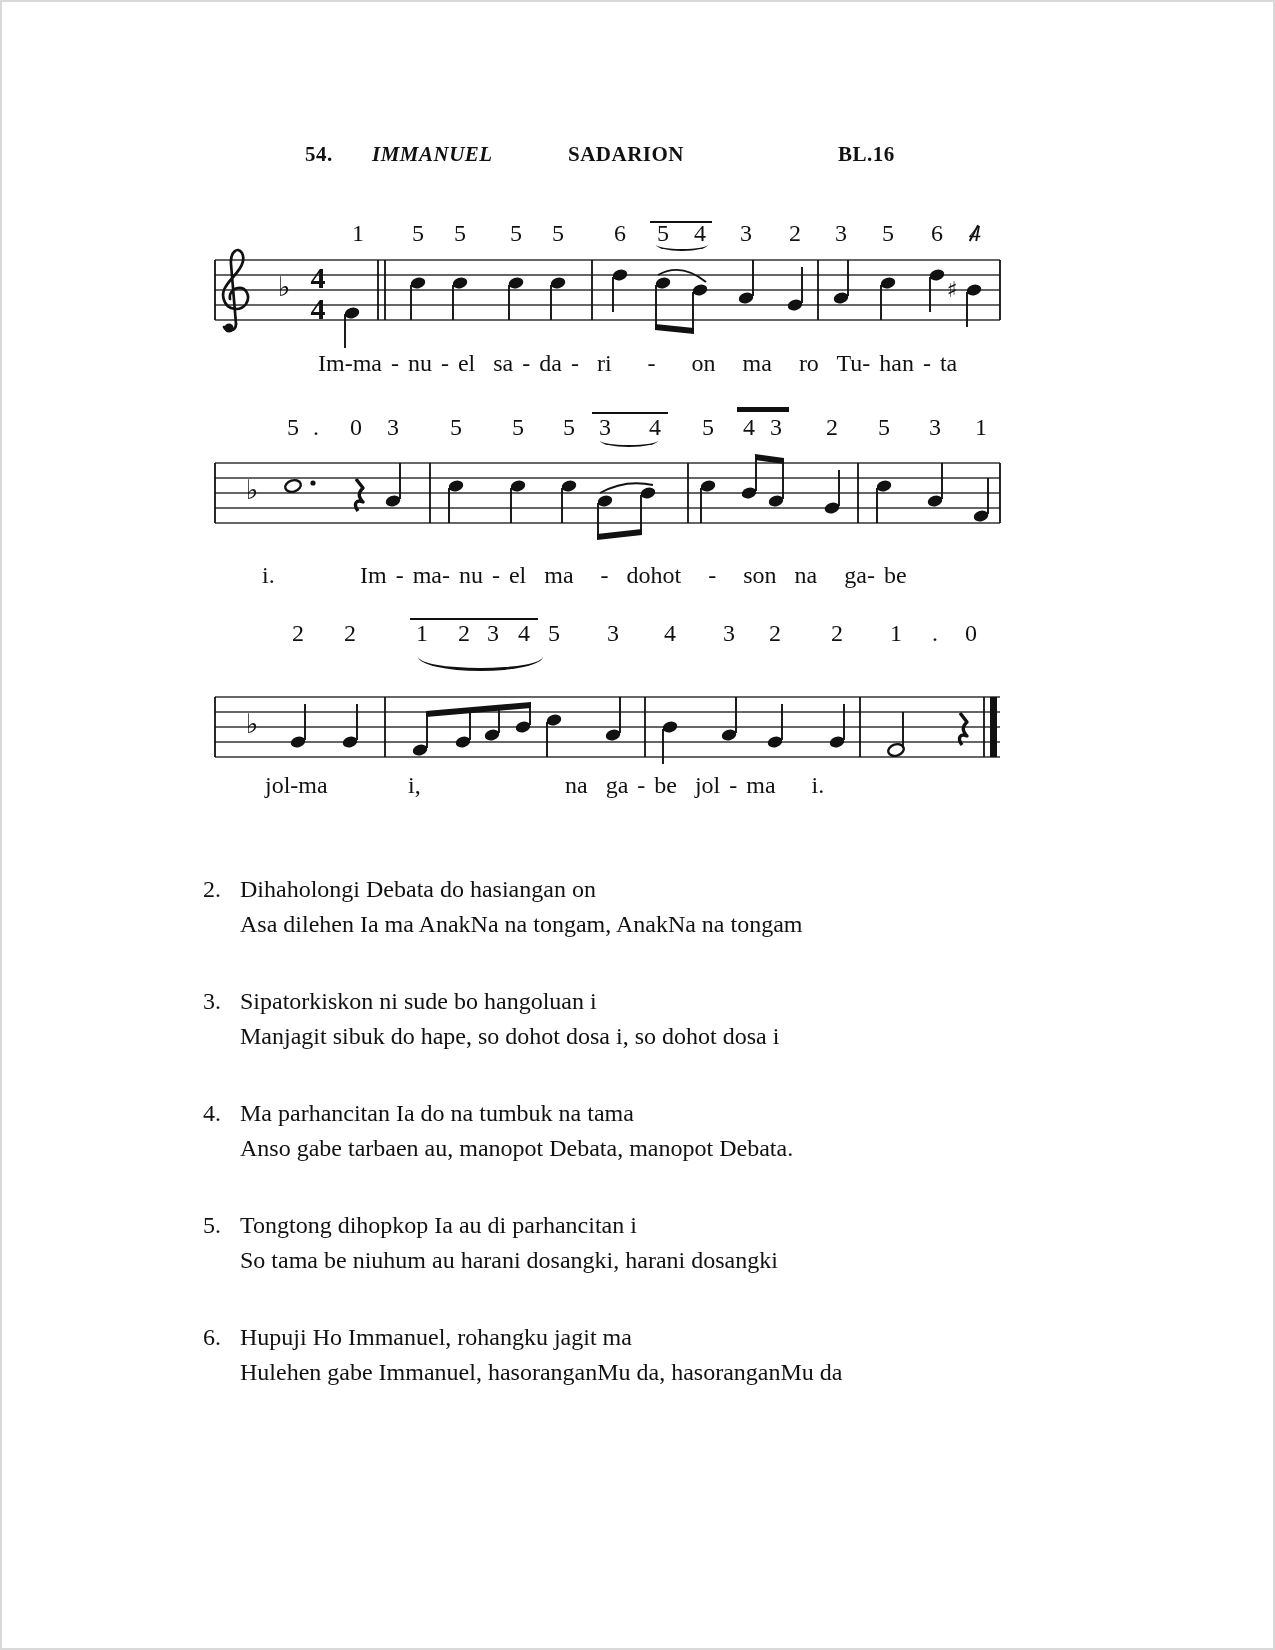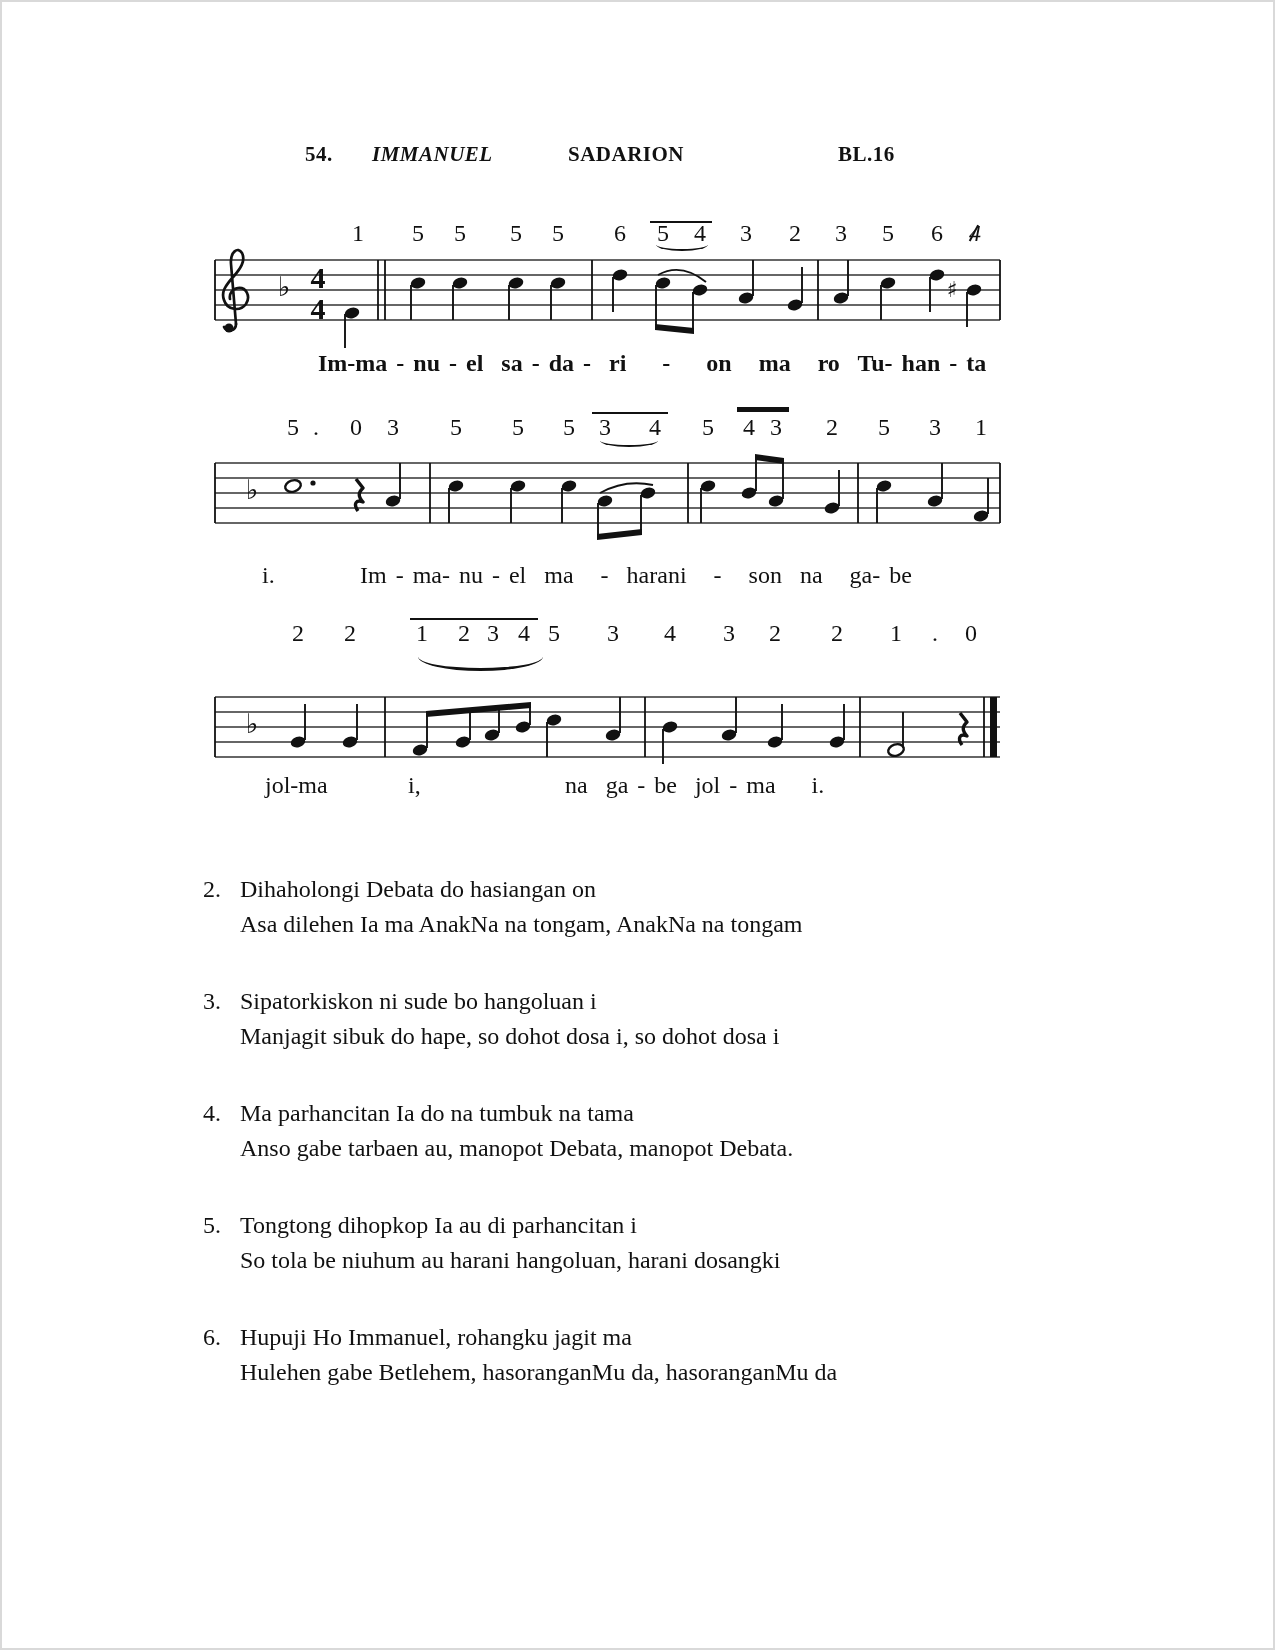--- a/index.html
+++ b/index.html
@@ -121,21 +121,21 @@
       <ellipse class="nh" cx="888" cy="53" rx="7.4" ry="5.2" transform="rotate(-18 888 53)"></ellipse>
         <line class="st" x1="881" y1="55" x2="881" y2="90"></line>
       <ellipse class="nh" cx="937" cy="45" rx="7.4" ry="5.2" transform="rotate(-18 937 45)"></ellipse>
         <line class="st" x1="930" y1="47" x2="930" y2="82"></line>
       <text class="musictext" x="952" y="67" font-size="22" text-anchor="middle">♯</text>
       <ellipse class="nh" cx="974" cy="60" rx="7.4" ry="5.2" transform="rotate(-18 974 60)"></ellipse>
         <line class="st" x1="967" y1="62" x2="967" y2="97"></line>
     </g>
   </svg>
 
-  <div class="lyr" style="left:318px;top:350px;font-weight:bold;">Im-ma - nu - el  sa - da -  ri    -    on   ma   ro  Tu- han - ta</div>
+  <div class="lyr" style="left:318px;top:350px;">Im-ma - nu - el  sa - da -  ri    -    on   ma   ro  Tu- han - ta</div>
 
   <div class="numrow" style="top:414px;">
     <span style="left:293px">5</span>
     <span style="left:316px">.</span>
     <span style="left:356px">0</span>
     <span style="left:393px">3</span>
     <span style="left:456px">5</span>
     <span style="left:518px">5</span>
     <span style="left:569px">5</span>
     <span style="left:605px">3</span>
@@ -198,21 +198,21 @@
       <ellipse class="nh" cx="884" cy="53" rx="7.4" ry="5.2" transform="rotate(-18 884 53)"></ellipse>
         <line class="st" x1="877" y1="55" x2="877" y2="90"></line>
       <ellipse class="nh" cx="935" cy="68" rx="7.4" ry="5.2" transform="rotate(-18 935 68)"></ellipse>
         <line class="st" x1="942" y1="66" x2="942" y2="30"></line>
       <ellipse class="nh" cx="981" cy="83" rx="7.4" ry="5.2" transform="rotate(-18 981 83)"></ellipse>
         <line class="st" x1="988" y1="81" x2="988" y2="45"></line>
     </g>
   </svg>
 
   <div class="lyr" style="left:262px;top:562px;">i.</div>
-  <div class="lyr" style="left:360px;top:562px;">Im - ma- nu - el  ma   -  harani   -   son  na   ga- be</div>
+  <div class="lyr" style="left:360px;top:562px;">Im - ma- nu - el  ma   -  dohot   -   son  na   ga- be</div>
 
   <div class="numrow" style="top:620px;">
     <span style="left:298px">2</span>
     <span style="left:350px">2</span>
     <span style="left:422px">1</span>
     <span style="left:464px">2</span>
     <span style="left:493px">3</span>
     <span style="left:524px">4</span>
     <span style="left:554px">5</span>
     <span style="left:613px">3</span>
@@ -284,20 +284,20 @@
     <div class="verse">
       <span class="vnum">2.</span><div class="vlines"><div>Dihaholongi Debata do hasiangan on</div><div>Asa dilehen Ia ma AnakNa na tongam, AnakNa na tongam</div></div>
     </div>
     <div class="verse">
       <span class="vnum">3.</span><div class="vlines"><div>Sipatorkiskon ni sude bo hangoluan i</div><div>Manjagit sibuk do hape, so dohot dosa i, so dohot dosa i</div></div>
     </div>
     <div class="verse">
       <span class="vnum">4.</span><div class="vlines"><div>Ma parhancitan Ia do na tumbuk na tama</div><div>Anso gabe tarbaen au, manopot Debata, manopot Debata.</div></div>
     </div>
     <div class="verse">
-      <span class="vnum">5.</span><div class="vlines"><div>Tongtong dihopkop Ia au di parhancitan i</div><div>So tola be niuhum au harani hangoluan, harani dosangki</div></div>
-    </div>
-    <div class="verse">
-      <span class="vnum">6.</span><div class="vlines"><div>Hupuji Ho Immanuel, rohangku jagit ma</div><div>Hulehen gabe Betlehem, hasoranganMu da, hasoranganMu da</div></div>
+      <span class="vnum">5.</span><div class="vlines"><div>Tongtong dihopkop Ia au di parhancitan i</div><div>So tama be niuhum au harani dosangki, harani dosangki</div></div>
+    </div>
+    <div class="verse">
+      <span class="vnum">6.</span><div class="vlines"><div>Hupuji Ho Immanuel, rohangku jagit ma</div><div>Hulehen gabe Immanuel, hasoranganMu da, hasoranganMu da</div></div>
     </div>
   </div>
 
 </div>
 
 </body></html>

